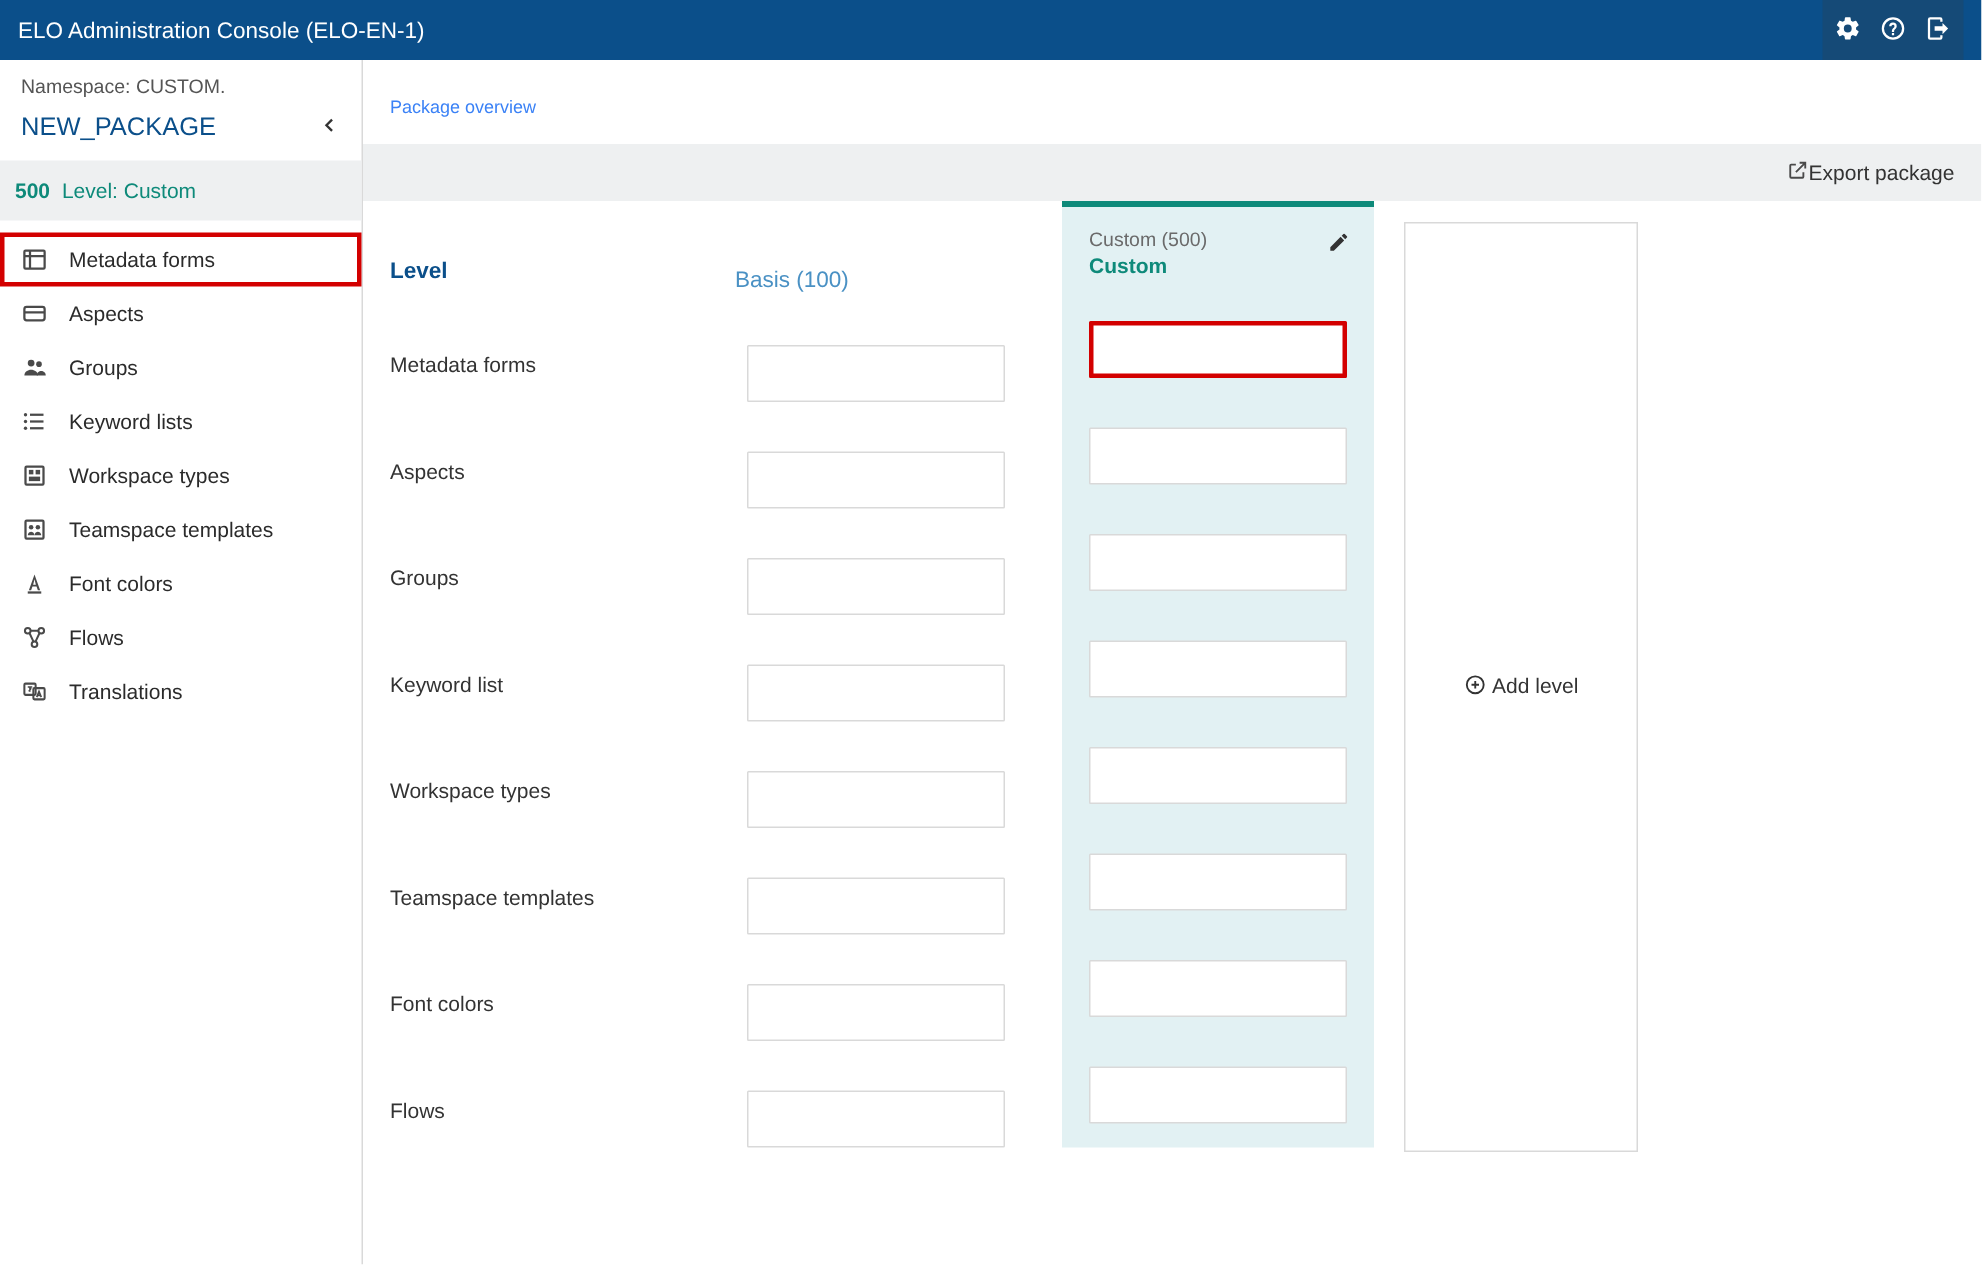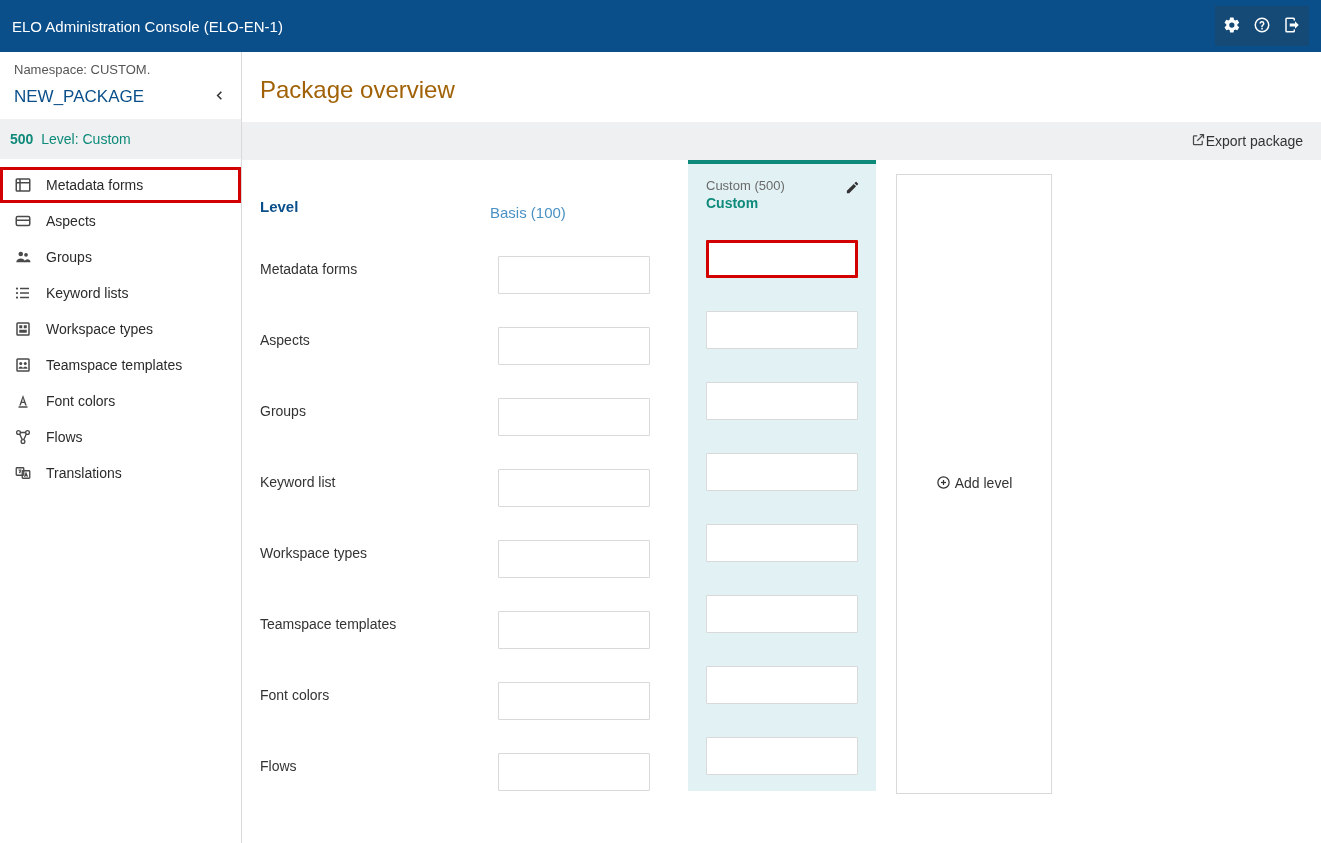--- a/index.html
+++ b/index.html
@@ -1,42 +1,42 @@
 <!DOCTYPE html>
 <html><head>
 <meta charset="utf-8">
 <style>
   * { box-sizing: border-box; }
   html, body { margin: 0; padding: 0; font-family: "Segoe UI", Arial, sans-serif; font-size: 14px; color: #333; background: #fff; }
-  .topbar { background: #0b4f8a; color: #fff; height: 52px; display: flex; align-items: center; padding: 0 12px; justify-content: space-between; }
+  .topbar { background: #0b4f8a; color: #fff; height: 40px; display: flex; align-items: center; padding: 0 12px; justify-content: space-between; }
   .topbar-title { font-size: 15px; }
   .topbar-icons { background: #154a77; height: 40px; display: flex; align-items: center; padding: 0 8px; gap: 12px; }
   .topbar-icons svg { width: 18px; height: 18px; fill: #fff; cursor: pointer; }
   .container { display: flex; height: calc(100vh - 40px); }
   .sidebar { width: 242px; border-right: 1px solid #d9d9d9; display: flex; flex-direction: column; }
   .ns { padding: 10px 14px 2px; color: #555; font-size: 13px; }
   .pkg { padding: 8px 14px 12px; display: flex; align-items: center; justify-content: space-between; }
   .pkg-name { color: #0b4f8a; font-size: 17px; font-weight: 400; }
   .pkg-chevron { color: #333; cursor: pointer; }
   .level-bar { background: #eef0f1; padding: 12px 10px; font-size: 14px; }
   .level-code { color: #0e8a7a; font-weight: 600; }
   .level-label { color: #0e8a7a; margin-left: 4px; }
   .menu { list-style: none; margin: 0; padding: 8px 0; }
   .menu li { display: flex; align-items: center; gap: 14px; padding: 9px 14px; cursor: pointer; font-size: 14px; color: #2b2b2b; }
   .menu li .mi { width: 18px; height: 18px; display: inline-flex; align-items: center; justify-content: center; }
   .menu li.highlighted { border: 3px solid #d30000; padding: 6px 11px; }
   .main { flex: 1; display: flex; flex-direction: column; overflow: auto; }
-  .main-title { color: #a16207; font-size: 24px; padding: 24px 18px 18px; }
+  .main-title { color: #3b82f6; font-size: 12px; padding: 24px 18px 18px; }
   .main-level-bar { background: #eef0f1; padding: 10px 18px; display: flex; justify-content: flex-end; align-items: center; gap: 10px; color: #333; }
   .export { display: flex; align-items: center; gap: 0; cursor: pointer; justify-content: flex-end; }
   .content { display: flex; gap: 20px; padding: 0 18px 24px; align-items: flex-start; margin-top: 0; }
   .labels-col { width: 200px; }
   .labels-col .lbl-header { color: #0b4f8a; font-weight: 600; font-size: 15px; padding: 38px 0 18px; }
   .labels-col .lbl { height: 71px; display: flex; align-items: center; color: #333; }
-  .col { width: 188px; }
+  .col { width: 208px; }
   .col-basis .col-head { padding: 44px 10px 18px; }
   .col-basis .col-head a { color: #4a91c4; font-size: 15px; }
   .col-custom { background: #e2f1f3; border-top: 4px solid #0e8a7a; padding: 0; }
   .col-custom .col-head { padding: 14px 18px 12px; position: relative; }
   .col-custom .ch-sub { color: #6a6a6a; font-size: 13px; }
   .col-custom .ch-name { color: #0e8a7a; font-weight: 600; font-size: 14px; margin-top: 2px; }
   .col-custom .edit-icon { position: absolute; right: 16px; top: 16px; cursor: pointer; }
   .cell-row { height: 71px; display: flex; align-items: center; padding: 0 18px; }
   .cell { width: 100%; height: 38px; background: #fff; border: 1px solid #d9d9d9; border-radius: 1px; }
   .cell.hl { border: 3px solid #d30000; }

